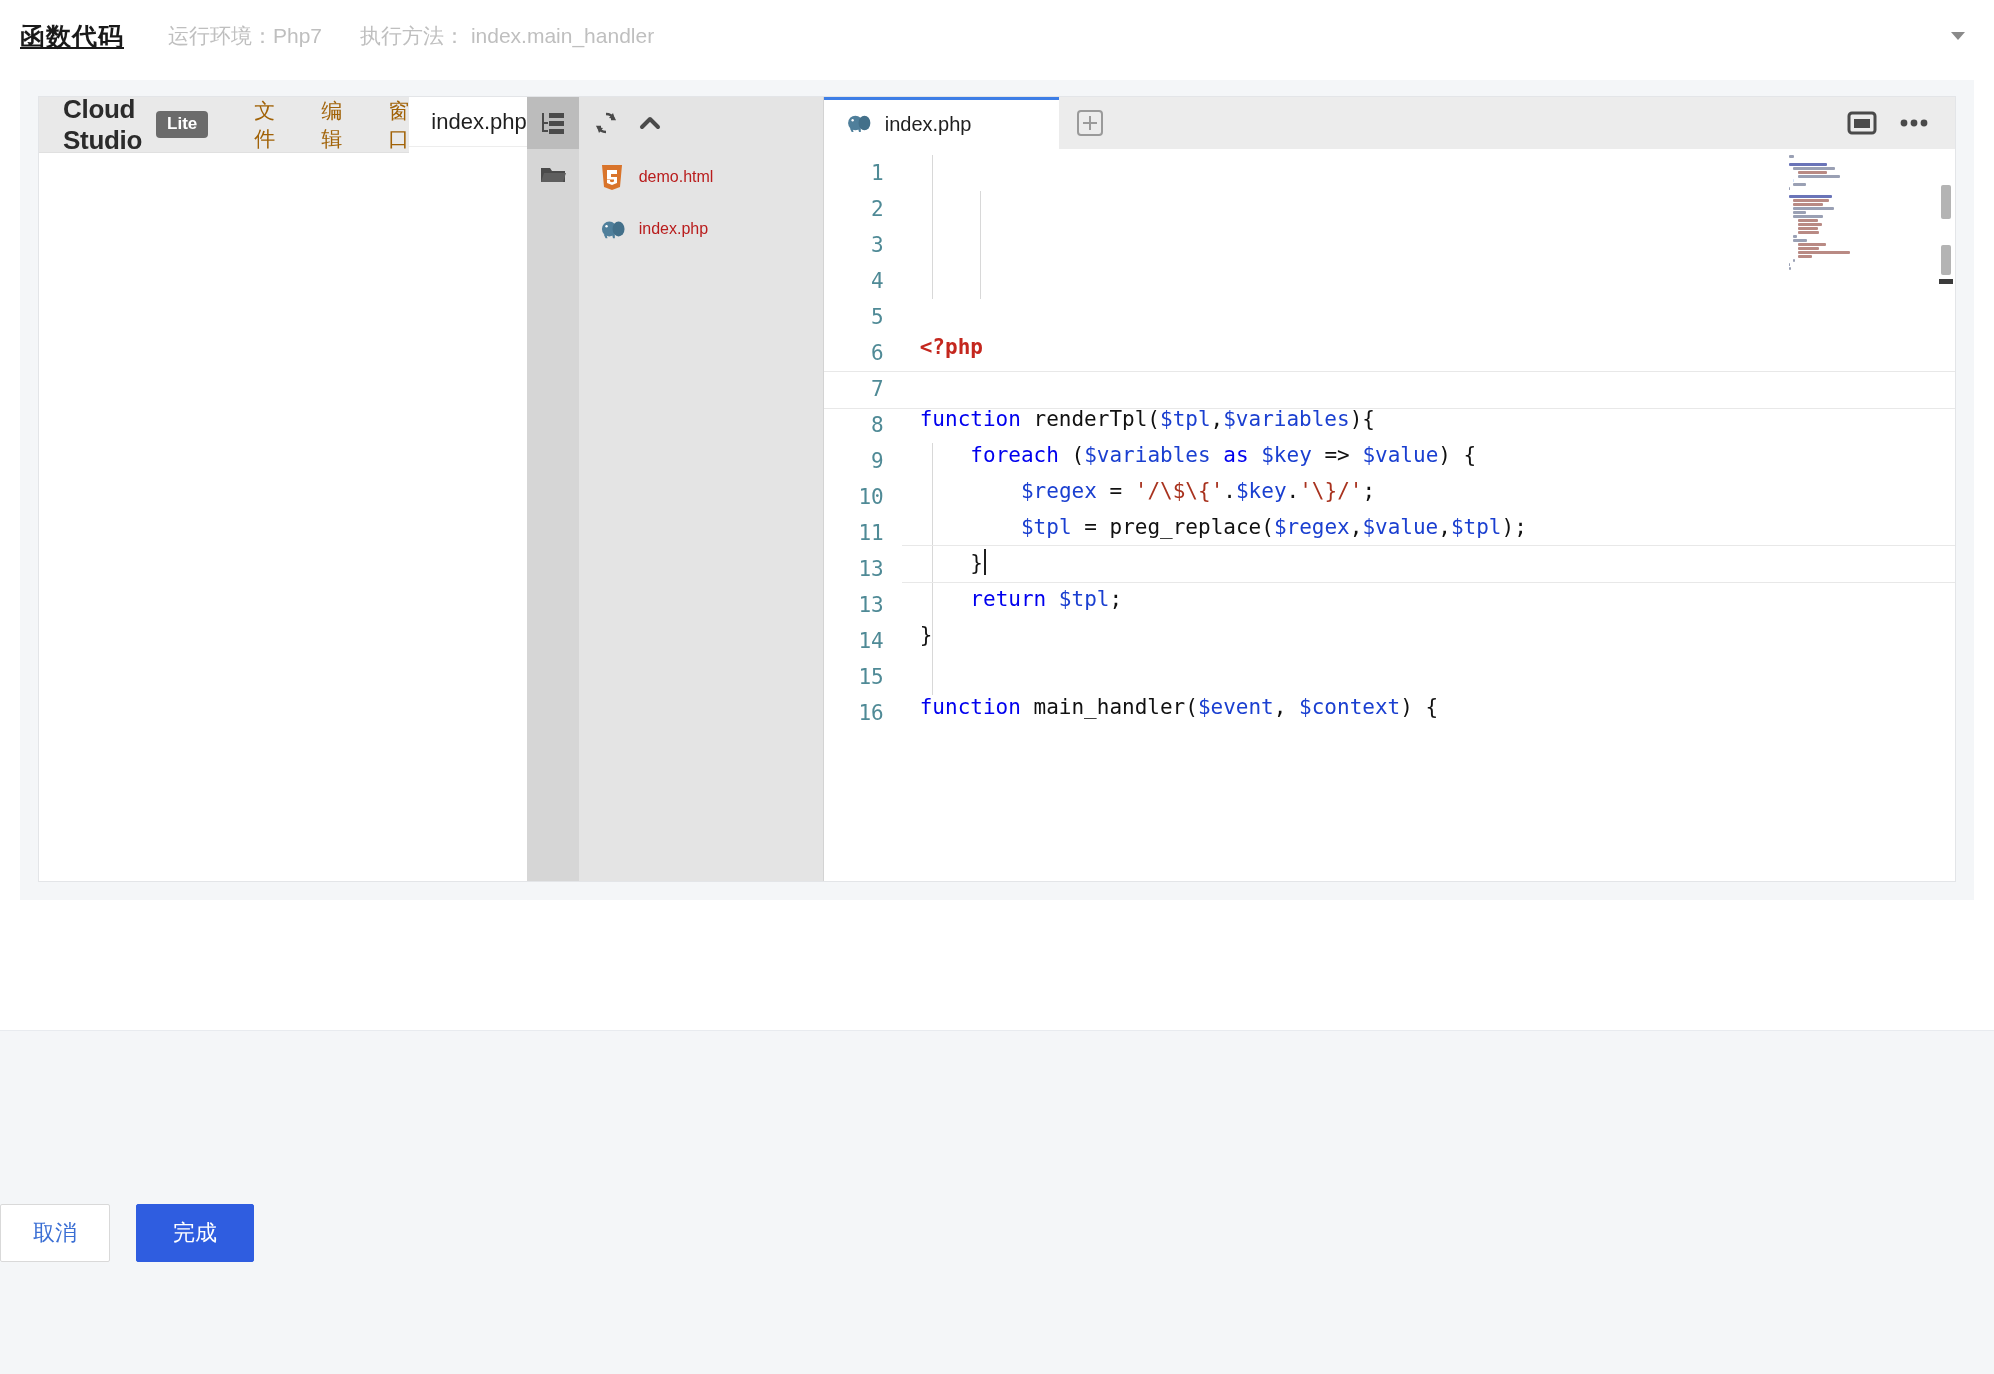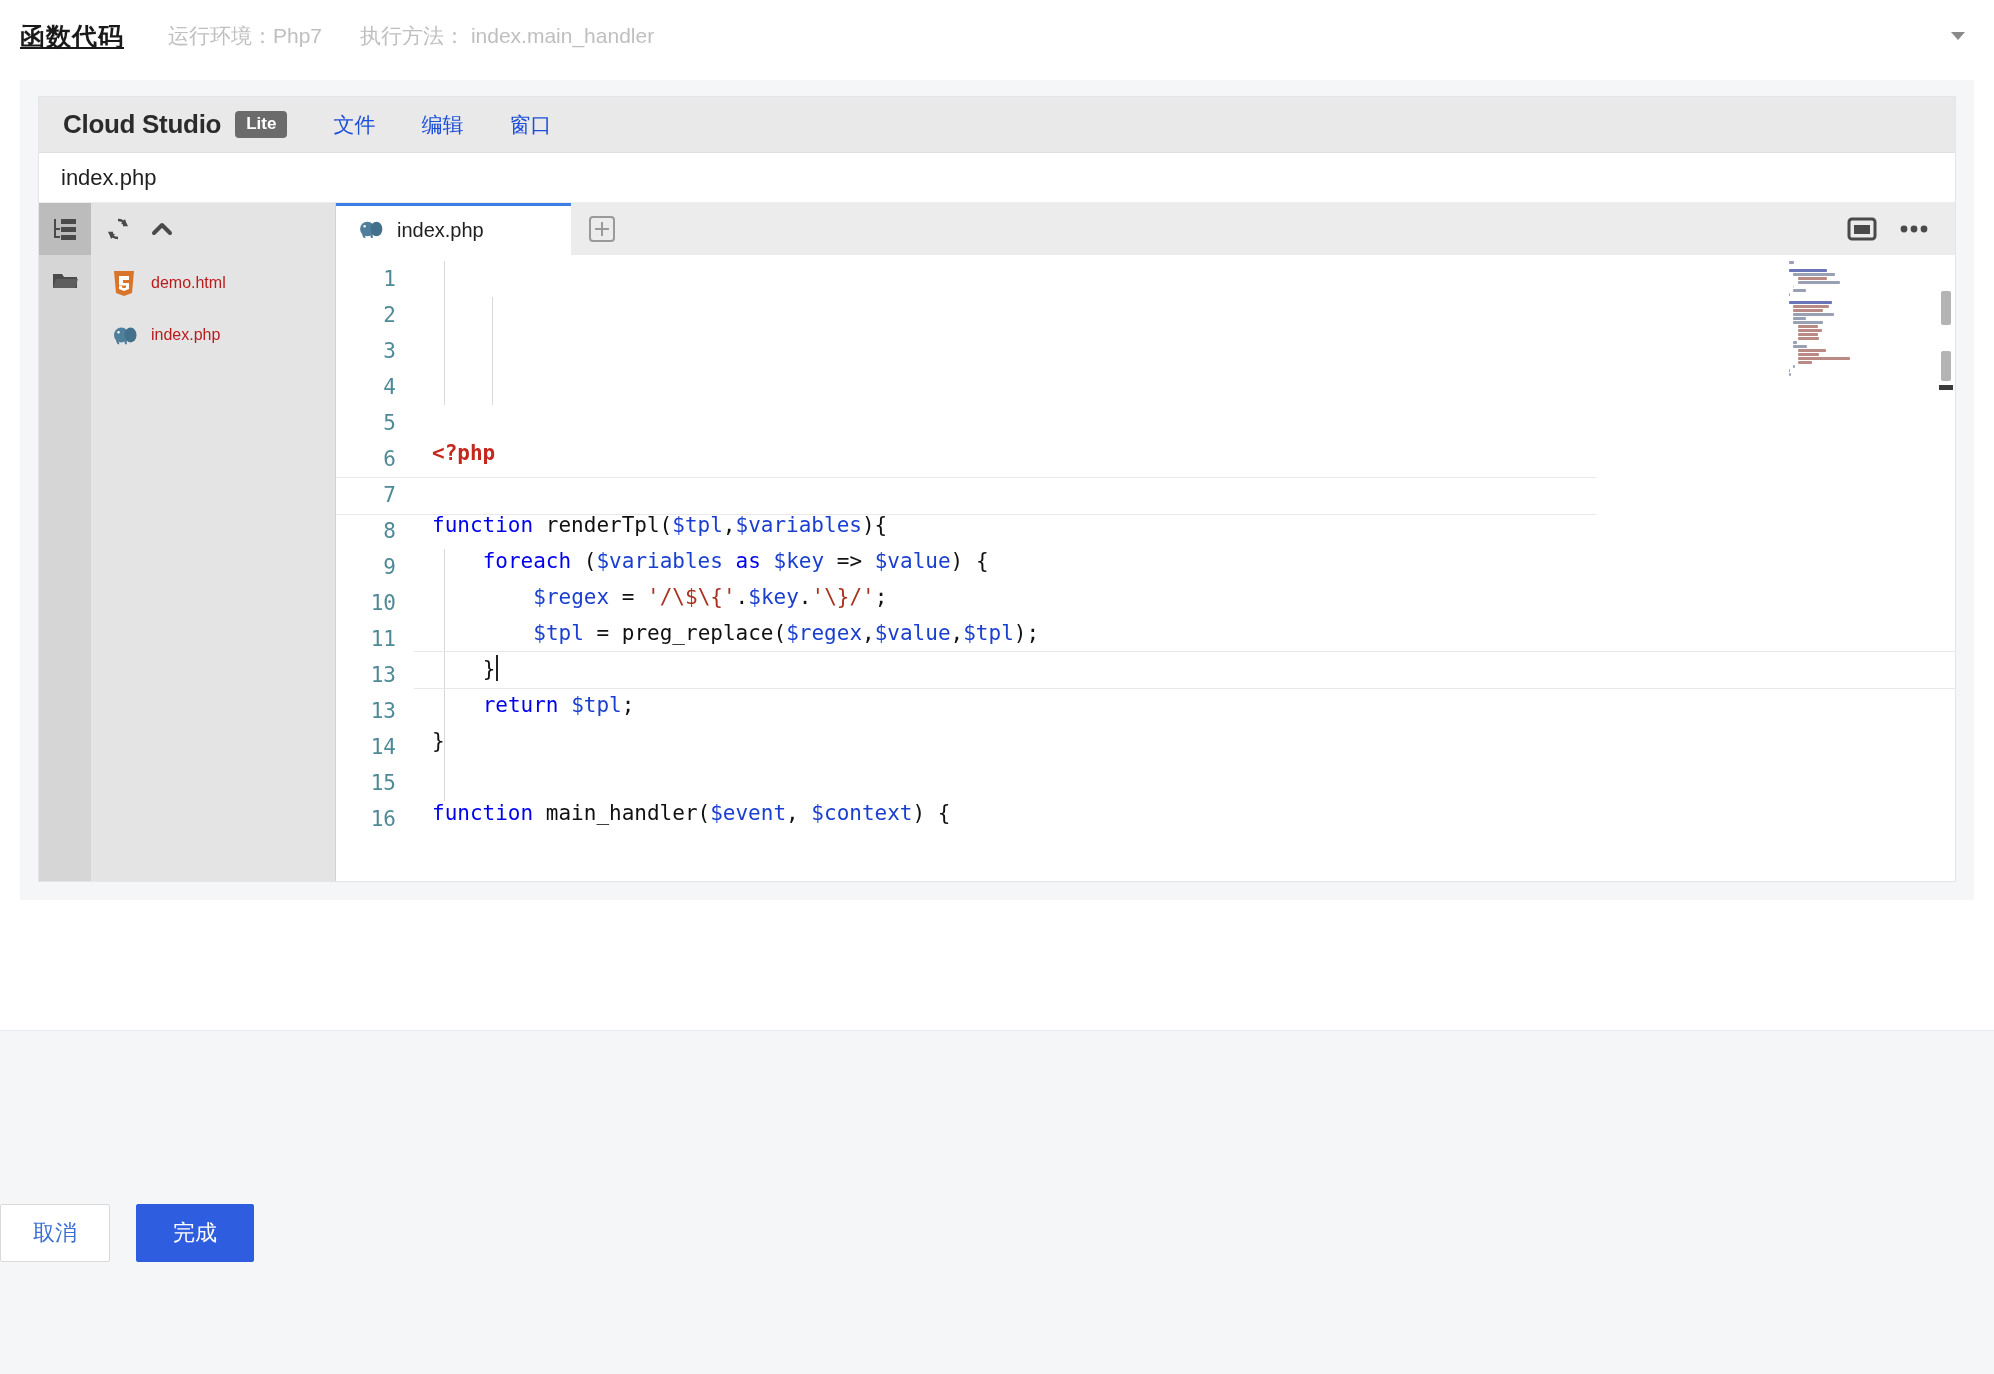--- a/index.html
+++ b/index.html
@@ -35,21 +35,21 @@
   .editor-card {
     position: absolute; left: 20px; top: 80px;
     width: 1954px; height: 820px;
     background: #f4f6f8;
     padding: 16px 18px 18px 18px;
   }
   .editor-frame {
     width: 100%; height: 100%;
     background: #ffffff;
     border: 1px solid #e3e5e8;
-    display: flex; flex-direction: column;
+    display: flex; flex-direction: row;
     position: relative;
     overflow: hidden;
   }
 
   
   .cs-menubar {
     height: 56px; background: #e9e9e9;
     display: flex; align-items: center;
     padding-left: 24px;
     flex: 0 0 56px;
@@ -60,21 +60,21 @@
     letter-spacing: -0.3px;
   }
   .cs-lite {
     background: #6b6b6b; color: #ffffff;
     font-size: 17px; font-weight: bold;
     padding: 3px 11px 4px 11px;
     border-radius: 4px; margin-left: 14px;
     display: inline-block;
   }
   .cs-menu-item {
-    font-size: 21px; color: #1d4ed8; margin-left: 46px; cursor: default;
+    font-size: 21px; color: #a16207; margin-left: 46px; cursor: default;
   }
 
   
   .cs-filename-bar {
     height: 50px; background: #ffffff;
     display: flex; align-items: center;
     padding-left: 22px;
     flex: 0 0 50px;
     border-bottom: 1px solid #ededed;
   }

